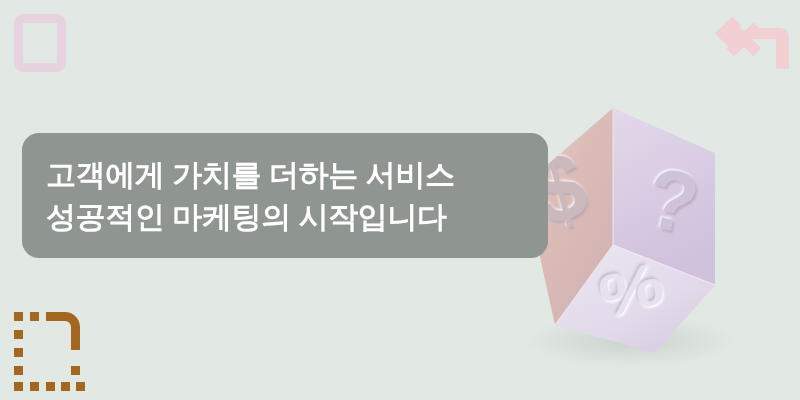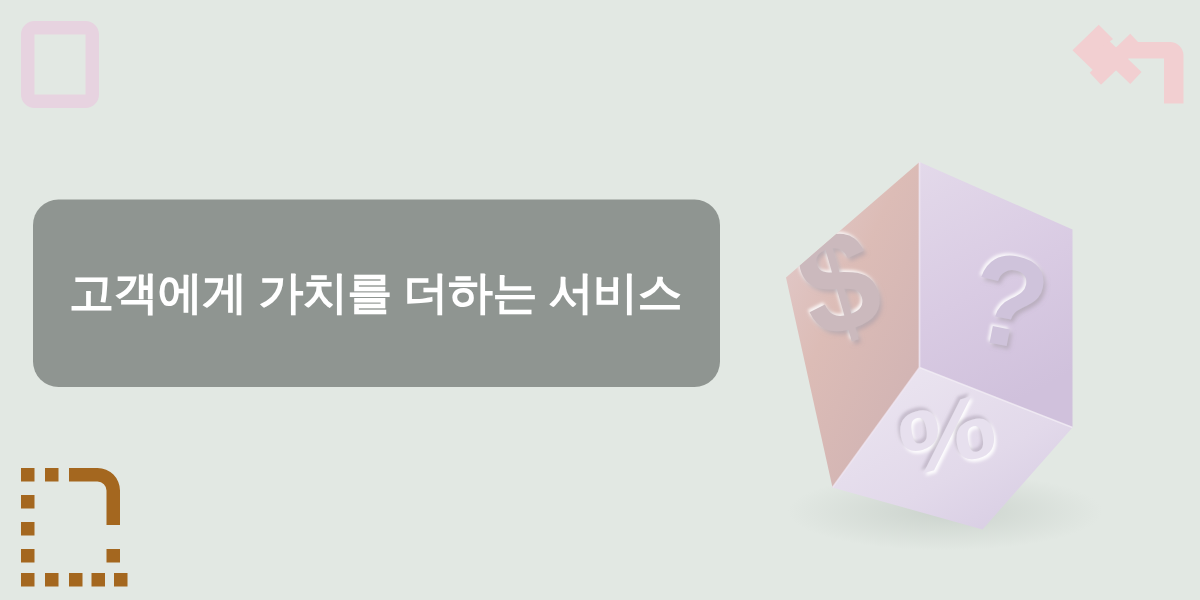--- a/index.html
+++ b/index.html
@@ -65,21 +65,21 @@
     width: 100%;
     height: 100%;
     overflow: visible;
   }
 
   
   #headline-plate {
     position: absolute;
     left: 22px;
     top: 133px;
-    width: 458px;
+    width: 526px;
     height: 125px;
     background: #8f9591;
     border-radius: 17px;
     box-sizing: border-box;
     display: flex;
     flex-direction: column;
     justify-content: center;
     align-items: flex-start;
     padding: 0 0 0 24px;
   }
@@ -205,15 +205,16 @@
       </g>
 
       <path d="M113 23 L113 160" stroke="#efe6f2" stroke-width="1.2" fill="none" opacity="0.8"></path>
       <path d="M113 160 L55 240" stroke="#efe6f2" stroke-width="1.2" fill="none" opacity="0.7"></path>
       <path d="M113 160 L215 200" stroke="#f3edf6" stroke-width="1.2" fill="none" opacity="0.75"></path>
     </svg>
   </div>
 
   <div id="headline-plate">
     <div class="headline-line">고객에게 가치를 더하는 서비스</div>
+    <div class="headline-line">성공적인 마케팅의 시작입니다</div>
   </div>
 
 </div>
 
 </body></html>

